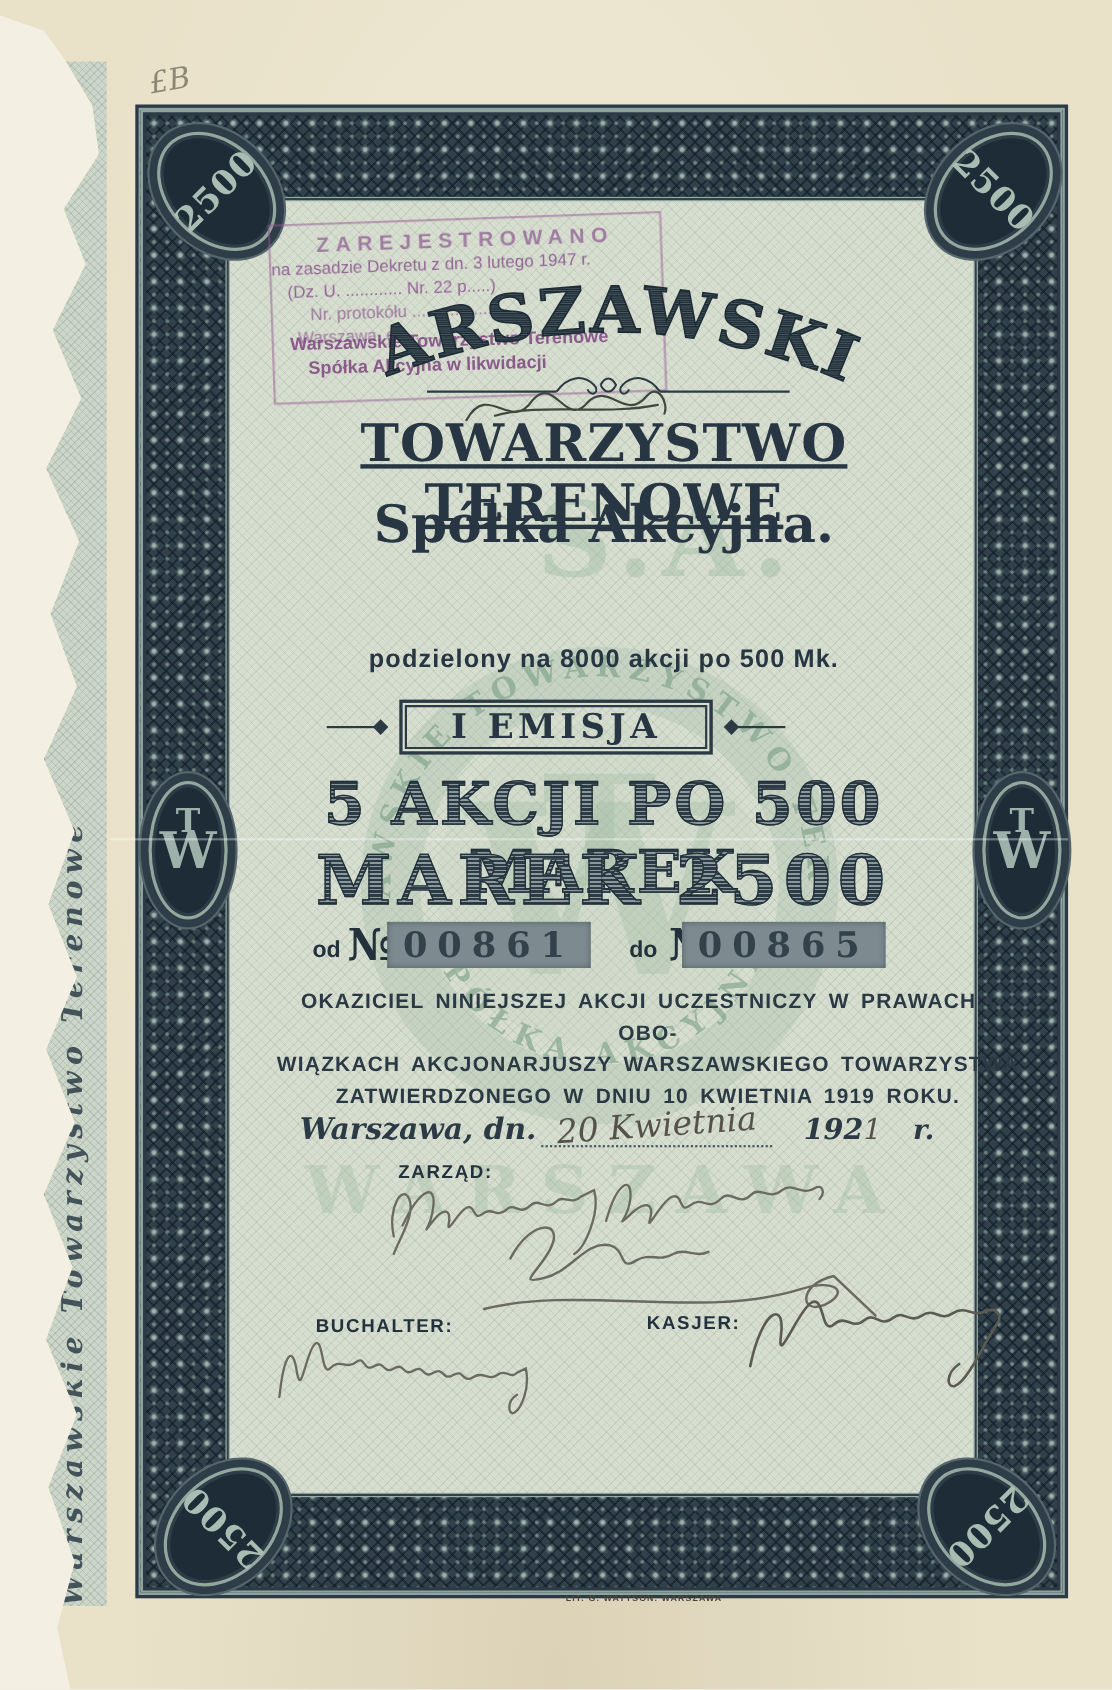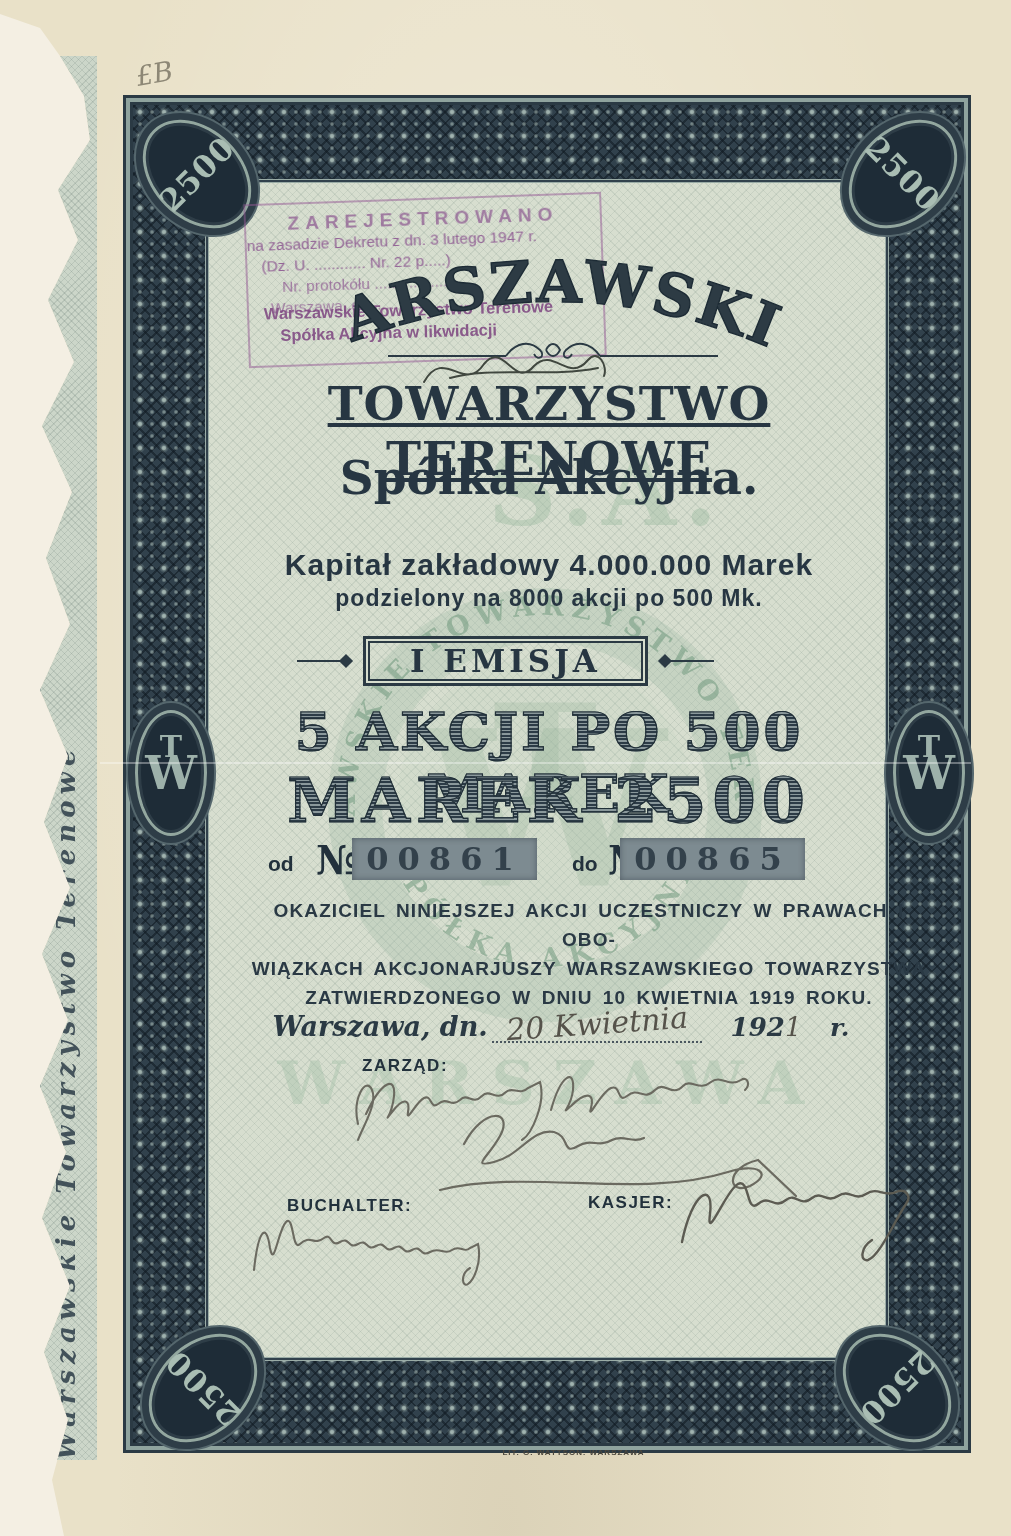--- a/index.html
+++ b/index.html
@@ -74,21 +74,21 @@
   .serialrow .no{position:absolute;font-family:"DejaVu Serif",serif;font-weight:700;font-size:40px;top:-2px;}
   .numbox{position:absolute;top:0;width:185px;height:42px;background:#7d8b91;
     box-shadow:inset 0 0 6px rgba(30,40,48,.45);display:flex;align-items:center;justify-content:center;
     font-family:"DejaVu Serif",serif;font-weight:700;font-size:32px;letter-spacing:9px;color:#33414b;}
   .para{line-height:29px;font-size:19px;font-weight:700;letter-spacing:1.1px;word-spacing:4px;color:#2a3944;margin-left:40px;}
   .dateline{position:absolute;left:208px;width:682px;top:1008px;text-align:center;color:#2b3a44;}
   .script{font-family:"DejaVu Serif",serif;font-style:italic;font-weight:700;margin-left:24px;}
   .hand{font-family:"DejaVu Serif",serif;font-style:italic;color:#55524a;}
   .siglabel{position:absolute;font-weight:700;font-size:17px;letter-spacing:1.5px;color:#22313c;}
   .sig{position:absolute;pointer-events:none;}
-  .imprint{position:absolute;left:456px;top:1448px;width:235px;text-align:center;font-size:8px;
+  .imprint{position:absolute;left:468px;top:1448px;width:235px;text-align:center;font-size:8px;
     letter-spacing:1px;color:#4a463c;font-weight:700;}
   .pencil-note{position:absolute;left:136px;top:58px;font-family:"DejaVu Serif",serif;font-style:italic;
     font-size:27px;color:rgba(118,112,96,.8);transform:rotate(-10deg);}
   .crease{position:absolute;left:100px;right:40px;top:762px;height:2px;background:rgba(255,255,255,.35);}
 </style>
 </head>
 <body>
 
 <div id="canvas">
   <div id="paper">
@@ -176,34 +176,33 @@
       <path d="M0,20 H118 M212,20 H330" stroke="#2b3a44" stroke-width="2" fill="none"></path>
       <path d="M118,20 C128,6 142,4 152,14 C158,20 150,26 146,18 M212,20 C202,6 188,4 178,14 C172,20 180,26 184,18 M158,14 C162,6 168,6 172,14 C168,22 162,22 158,14" stroke="#2b3a44" stroke-width="1.8" fill="none"></path>
     </svg>
 
     <svg class="sig" style="left:420px;top:348px;" width="200" height="52" viewBox="0 0 200 52">
       <path d="M4,34 C24,-2 44,46 64,16 C84,-8 94,42 114,18 C134,-2 148,36 168,12 C178,0 188,18 184,28 M30,30 C70,18 130,30 178,20" stroke="#40473f" stroke-width="2" fill="none" stroke-linecap="round"></path>
     </svg>
 
     <div class="ctr serif" style="top:376px;font-weight:700;font-size:47px;letter-spacing:1px;text-decoration:underline;">TOWARZYSTWO TERENOWE</div>
     <div class="ctr serif" style="top:450px;font-weight:700;font-size:47px;">Spółka Akcyjna.</div>
-    <div class="ctr" style="top:548px;font-weight:600;font-size:30px;letter-spacing:1px;">Kapitał zakładowy 4.000.000 Marek</div>
     <div class="ctr" style="top:585px;font-weight:600;font-size:23px;letter-spacing:1px;">podzielony na 8000 akcji po 500 Mk.</div>
 
     <div class="emibox">
       <div class="flr l"></div>
       <div class="box">I EMISJA</div>
       <div class="flr r"></div>
     </div>
 
     <div class="ctr" style="top:700px;"><span class="engraved" style="font-size:53px;letter-spacing:3px;">5 AKCJI PO 500 MAREK</span></div>
     <div class="ctr" style="top:764px;"><span class="engraved" style="font-size:62px;letter-spacing:6px;">MAREK 2500</span></div>
 
     <div class="serialrow">
-      <span class="lab" style="left:268px;">od</span>
+      <span class="lab" style="left:284px;">od</span>
       <span class="no" style="left:316px;">№</span>
       <div class="numbox" style="left:352px;">00861</div>
       <span class="lab" style="left:572px;">do</span>
       <span class="no" style="left:608px;">№</span>
       <div class="numbox" style="left:620px;">00865</div>
     </div>
 
     <div class="ctr para" style="top:896px;">
       <div>OKAZICIEL NINIEJSZEJ AKCJI UCZESTNICZY W PRAWACH I OBO-</div>
       <div>WIĄZKACH AKCJONARJUSZY WARSZAWSKIEGO TOWARZYSTWA</div>

